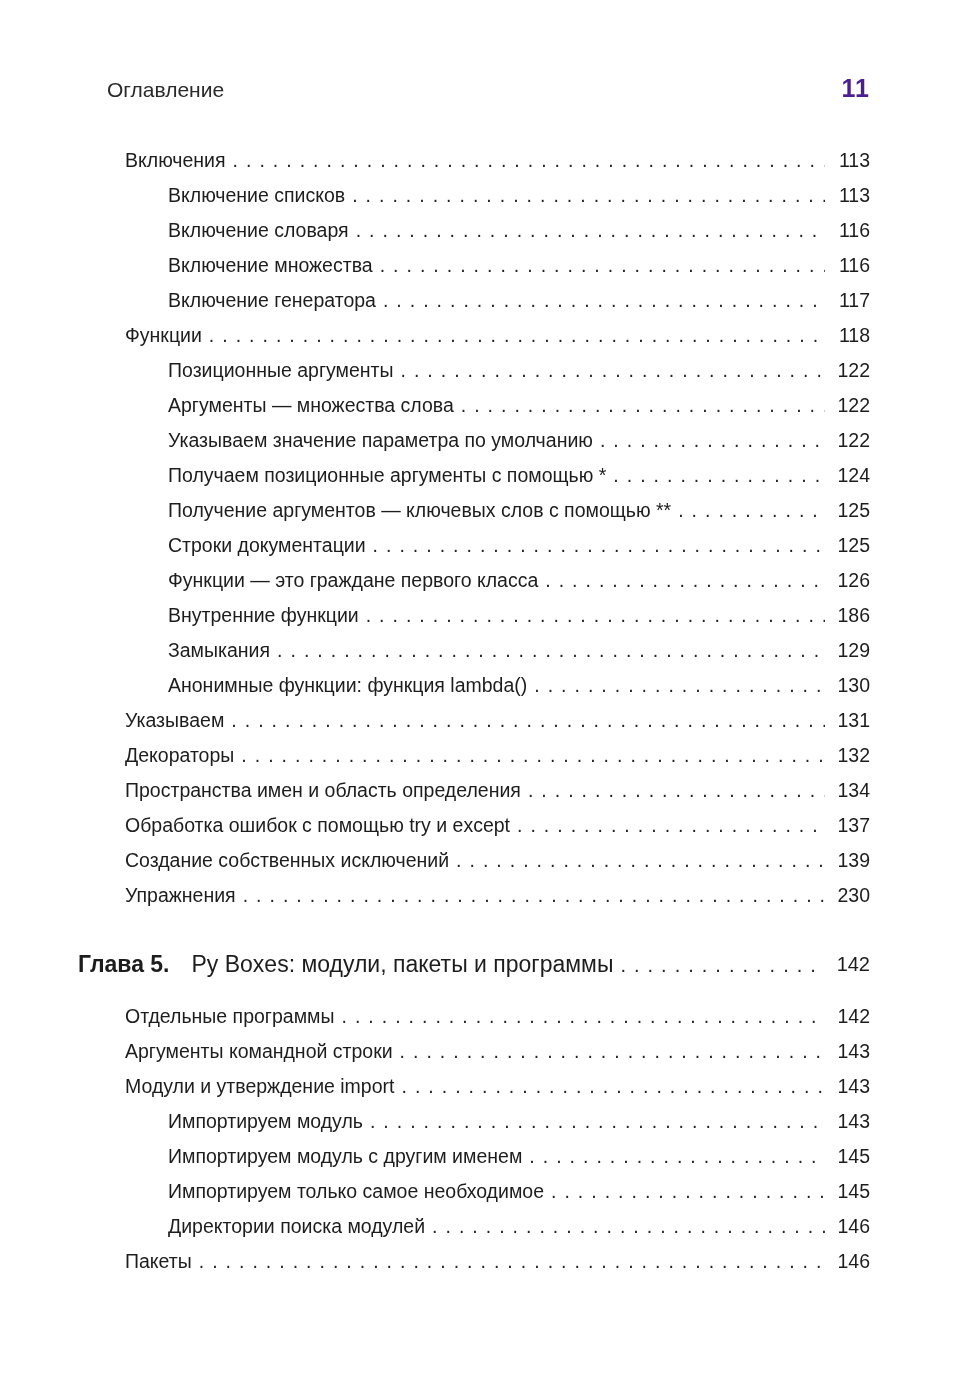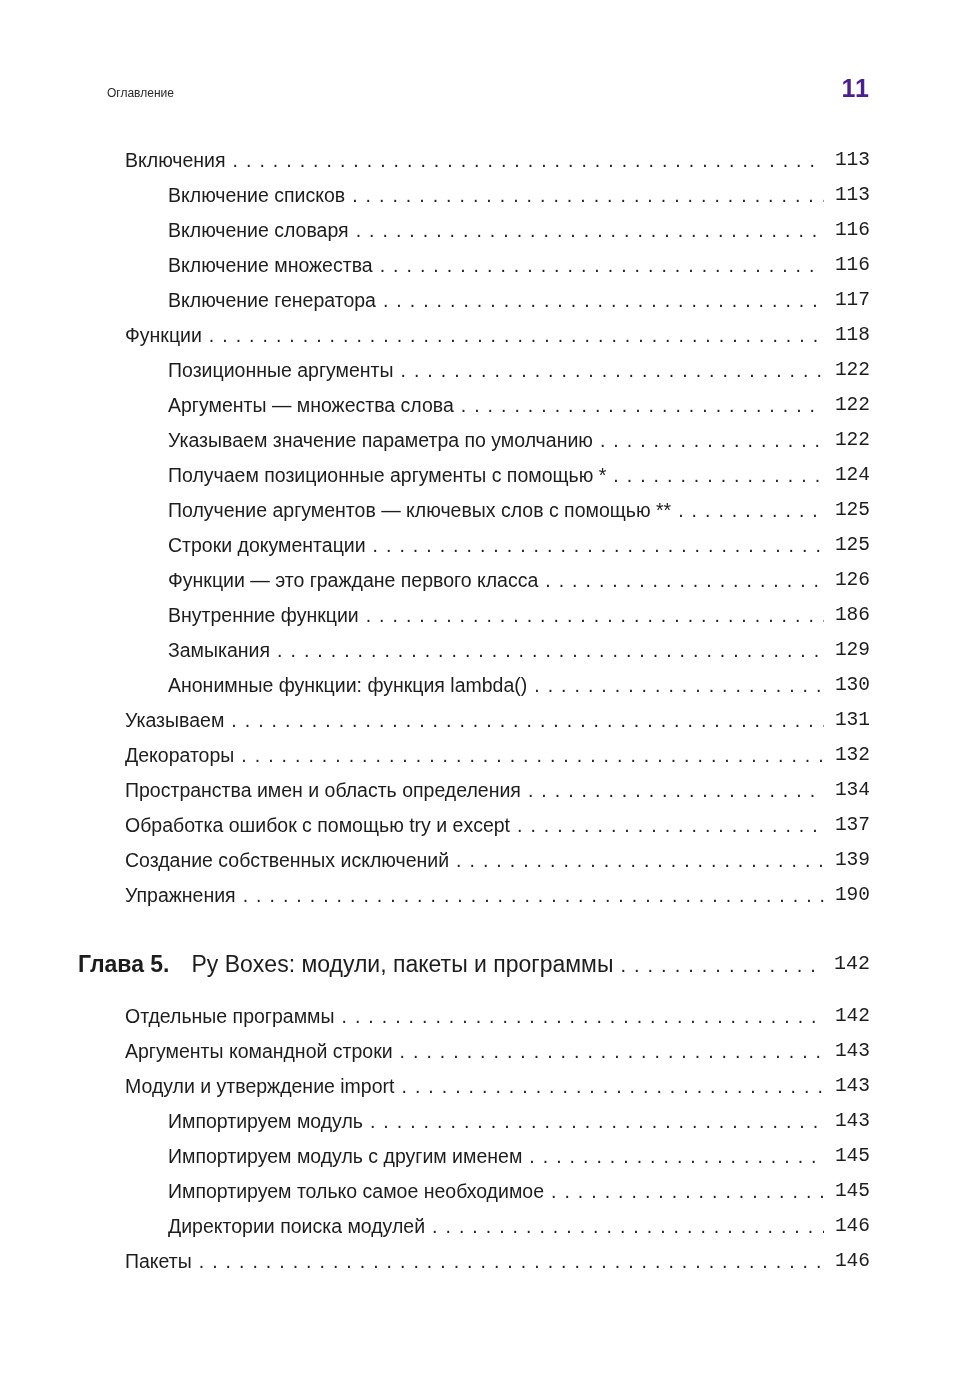--- a/index.html
+++ b/index.html
@@ -14,21 +14,21 @@
   }
   .running-header {
     position: absolute;
     left: 107px;
     right: 104px;
     top: 74px;
     display: flex;
     justify-content: space-between;
     align-items: baseline;
   }
-  .running-title { font-size: 12px; color: #2a2a2a; }
+  .running-title { font-size: 21px; color: #2a2a2a; }
   .folio { font-size: 25px; font-weight: bold; letter-spacing: 1px; color: #4c1d95; }
 
   .toc {
     position: absolute;
     left: 125px;
     right: 104px;
     top: 143px;
   }
   .row {
     position: relative;
@@ -44,21 +44,20 @@
     margin-left: 7px;
     color: #242424;
   }
   .pagenum {
     position: absolute;
     right: 0; top: 0; bottom: 0;
     background: #ffffff;
     padding-left: 11px;
     min-width: 34px;
     text-align: right;
-    font-family: Liberation Mono, monospace;
   }
   .row.chapter {
     margin-top: 28px;
     margin-bottom: 12px;
     margin-left: -47px;
     height: 46px;
     line-height: 46px;
     font-size: 23px;
   }
   .row.chapter .chapnum { font-weight: bold; margin-right: 22px; }
@@ -91,21 +90,21 @@
     <div class="row lvl2"><span class="title">Строки документации</span><span class="dots">................................................................................................................................................................</span><span class="pagenum">125</span></div>
     <div class="row lvl2"><span class="title">Функции — это граждане первого класса</span><span class="dots">................................................................................................................................................................</span><span class="pagenum">126</span></div>
     <div class="row lvl2"><span class="title">Внутренние функции</span><span class="dots">................................................................................................................................................................</span><span class="pagenum">186</span></div>
     <div class="row lvl2"><span class="title">Замыкания</span><span class="dots">................................................................................................................................................................</span><span class="pagenum">129</span></div>
     <div class="row lvl2"><span class="title">Анонимные функции: функция lambda()</span><span class="dots">................................................................................................................................................................</span><span class="pagenum">130</span></div>
     <div class="row lvl1"><span class="title">Указываем</span><span class="dots">................................................................................................................................................................</span><span class="pagenum">131</span></div>
     <div class="row lvl1"><span class="title">Декораторы</span><span class="dots">................................................................................................................................................................</span><span class="pagenum">132</span></div>
     <div class="row lvl1"><span class="title">Пространства имен и область определения</span><span class="dots">................................................................................................................................................................</span><span class="pagenum">134</span></div>
     <div class="row lvl1"><span class="title">Обработка ошибок с помощью try и except</span><span class="dots">................................................................................................................................................................</span><span class="pagenum">137</span></div>
     <div class="row lvl1"><span class="title">Создание собственных исключений</span><span class="dots">................................................................................................................................................................</span><span class="pagenum">139</span></div>
-    <div class="row lvl1"><span class="title">Упражнения</span><span class="dots">................................................................................................................................................................</span><span class="pagenum">190</span></div>
+    <div class="row lvl1"><span class="title">Упражнения</span><span class="dots">................................................................................................................................................................</span><span class="pagenum">230</span></div>
 
     <div class="row chapter"><span class="chapnum">Глава 5.</span><span class="title">Py Boxes: модули, пакеты и программы</span><span class="dots">................................................................................................................................................................</span><span class="pagenum">142</span></div>
 
     <div class="row lvl1"><span class="title">Отдельные программы</span><span class="dots">................................................................................................................................................................</span><span class="pagenum">142</span></div>
     <div class="row lvl1"><span class="title">Аргументы командной строки</span><span class="dots">................................................................................................................................................................</span><span class="pagenum">143</span></div>
     <div class="row lvl1"><span class="title">Модули и утверждение import</span><span class="dots">................................................................................................................................................................</span><span class="pagenum">143</span></div>
     <div class="row lvl2"><span class="title">Импортируем модуль</span><span class="dots">................................................................................................................................................................</span><span class="pagenum">143</span></div>
     <div class="row lvl2"><span class="title">Импортируем модуль с другим именем</span><span class="dots">................................................................................................................................................................</span><span class="pagenum">145</span></div>
     <div class="row lvl2"><span class="title">Импортируем только самое необходимое</span><span class="dots">................................................................................................................................................................</span><span class="pagenum">145</span></div>
     <div class="row lvl2"><span class="title">Директории поиска модулей</span><span class="dots">................................................................................................................................................................</span><span class="pagenum">146</span></div>

